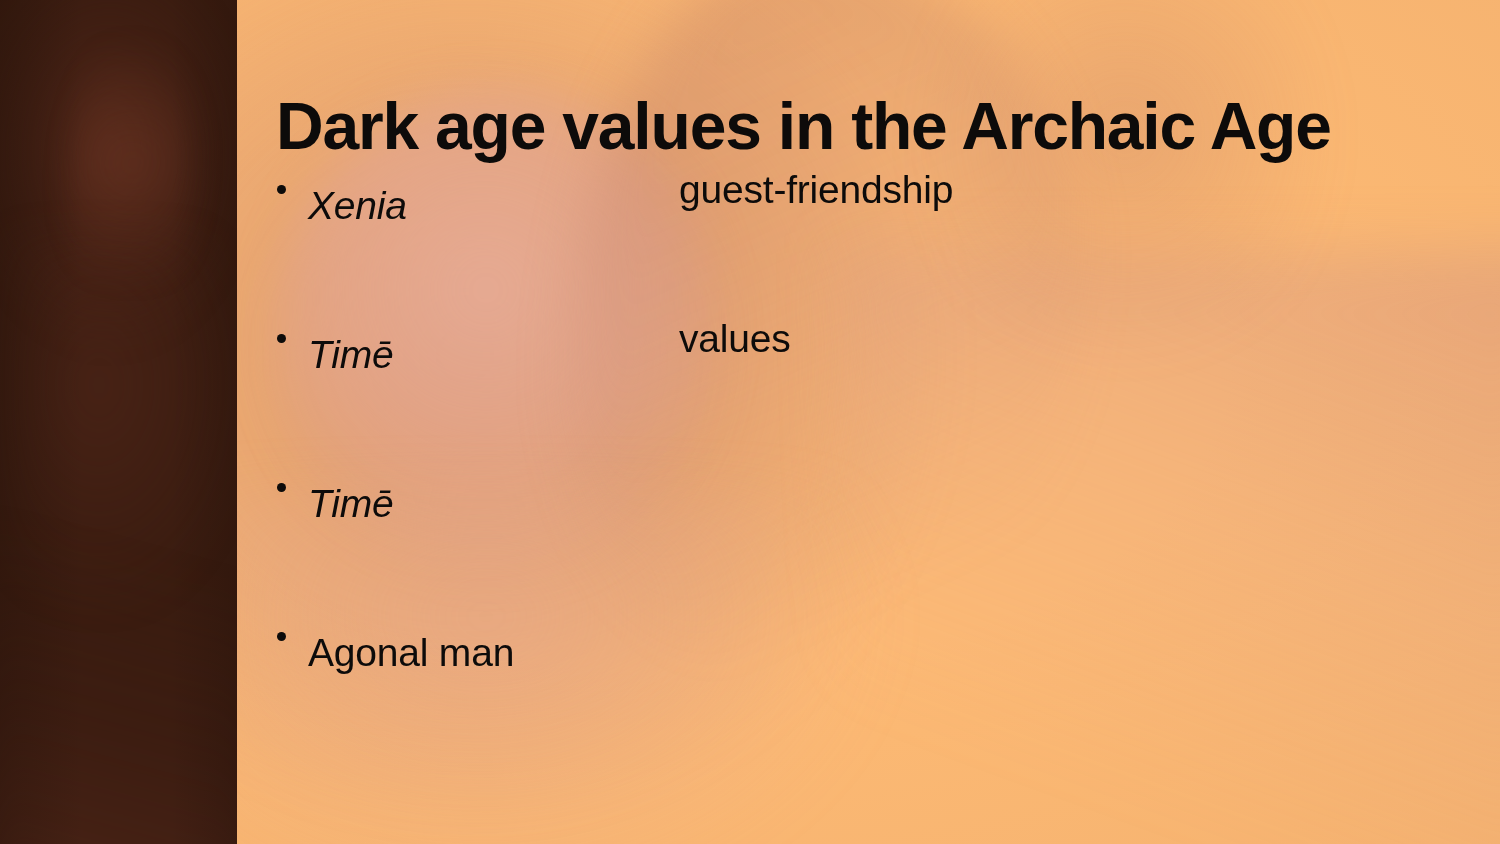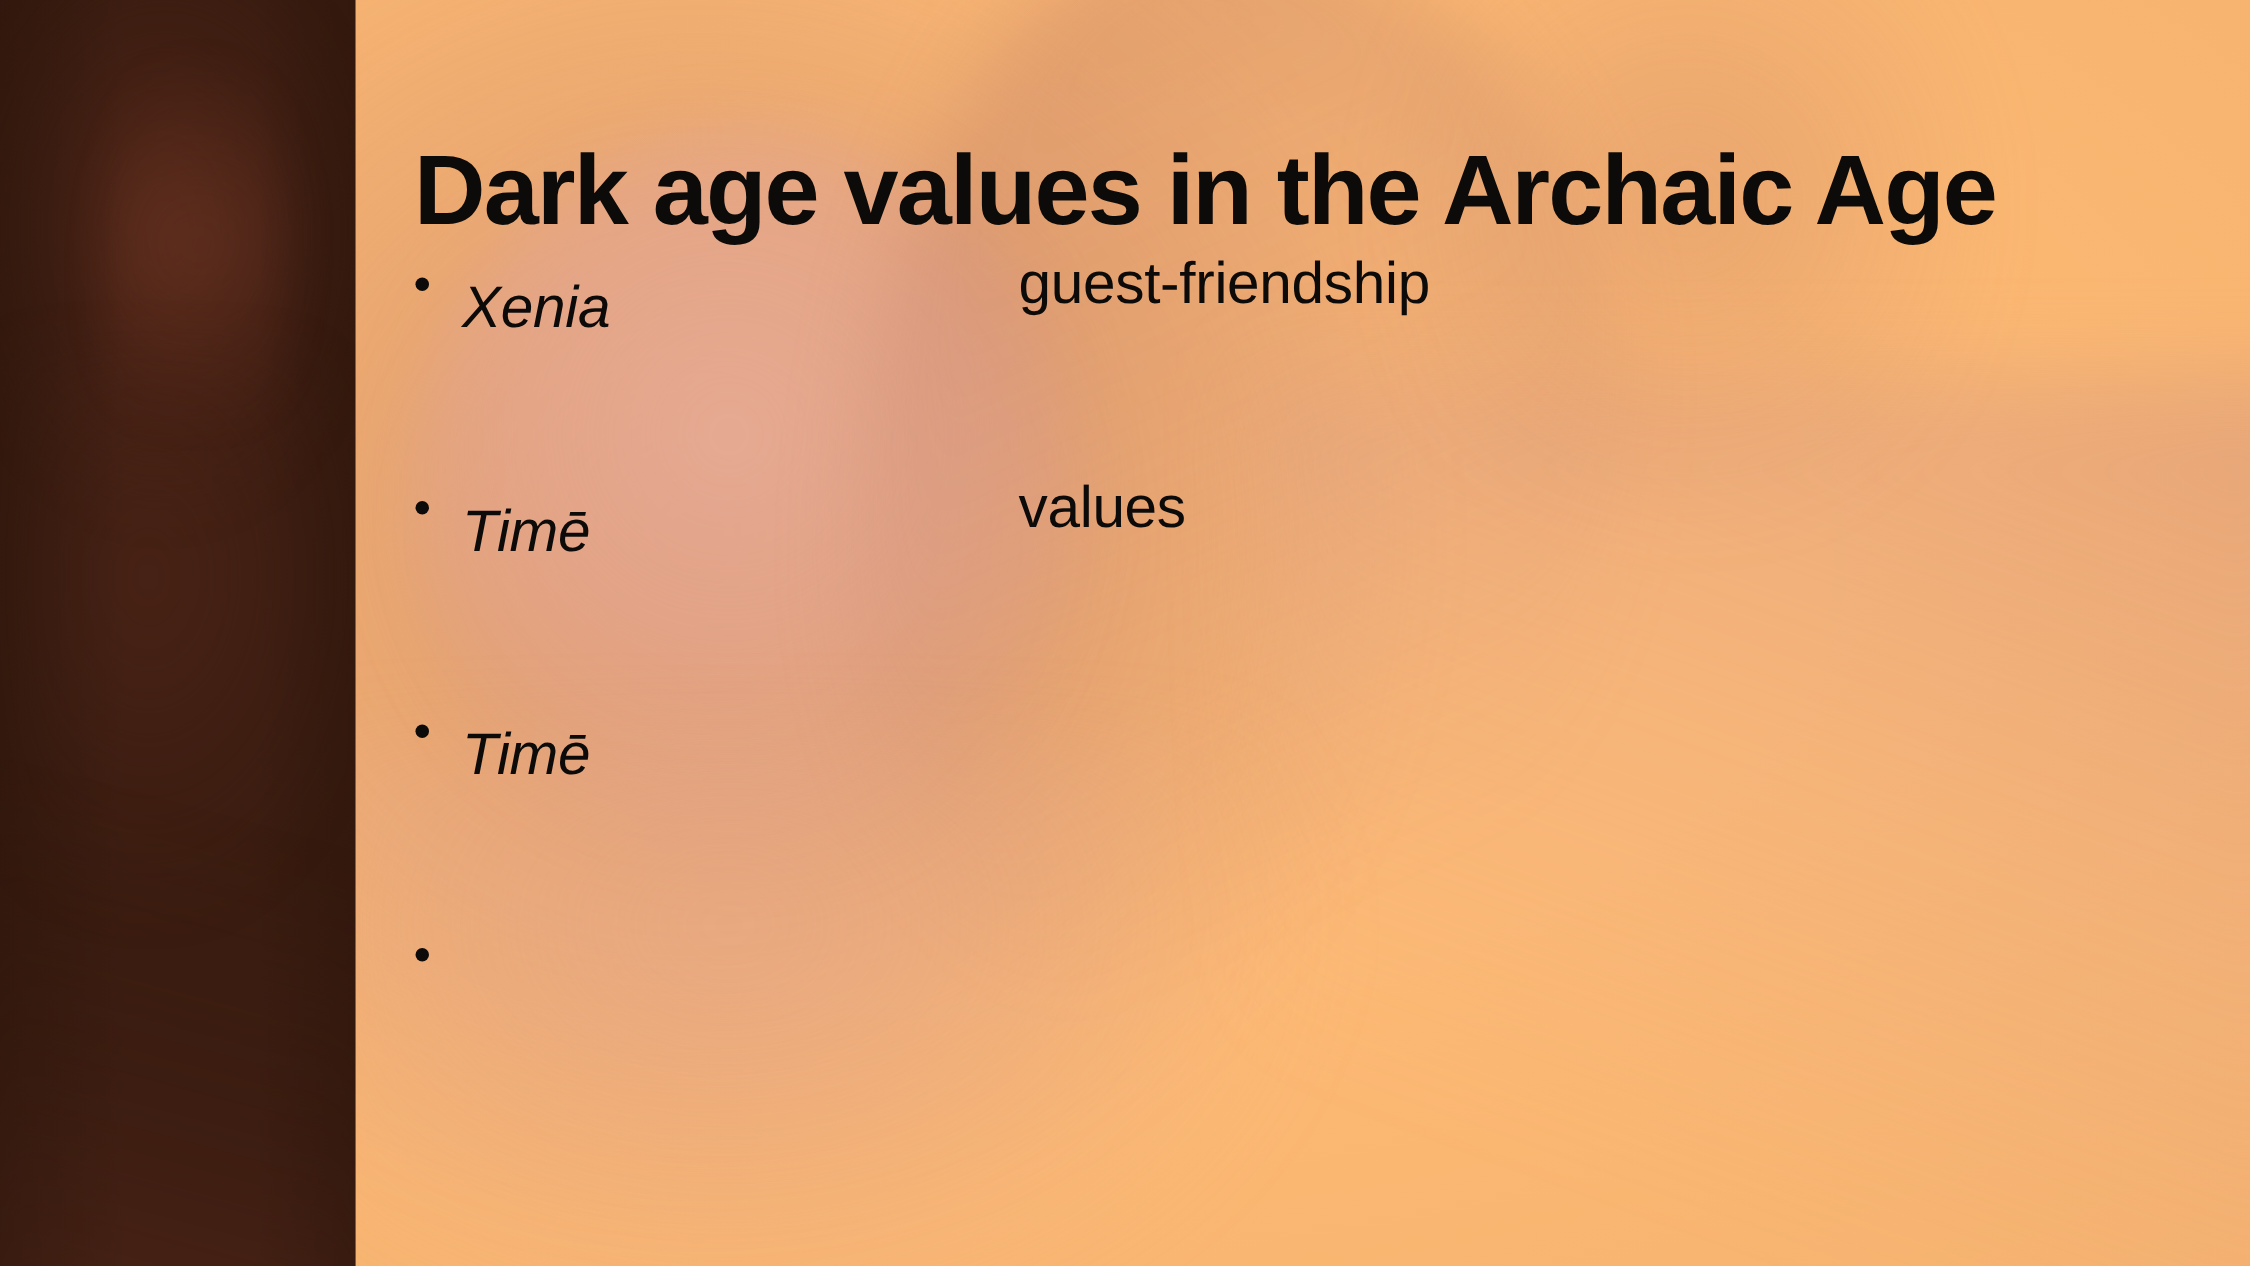--- a/index.html
+++ b/index.html
@@ -290,18 +290,19 @@
         <span class="definition">values</span>
       </li>
 
       <li class="bullet-row">
         <span class="bullet-mark"></span>
         <span class="term is-italic">Timē</span>
       </li>
 
       <li class="bullet-row">
         <span class="bullet-mark"></span>
+        <span class="term">Agonal man</span>
         <span class="definition"></span>
       </li>
 
     </ul>
   </div>
 </div>
 
 </body></html>

